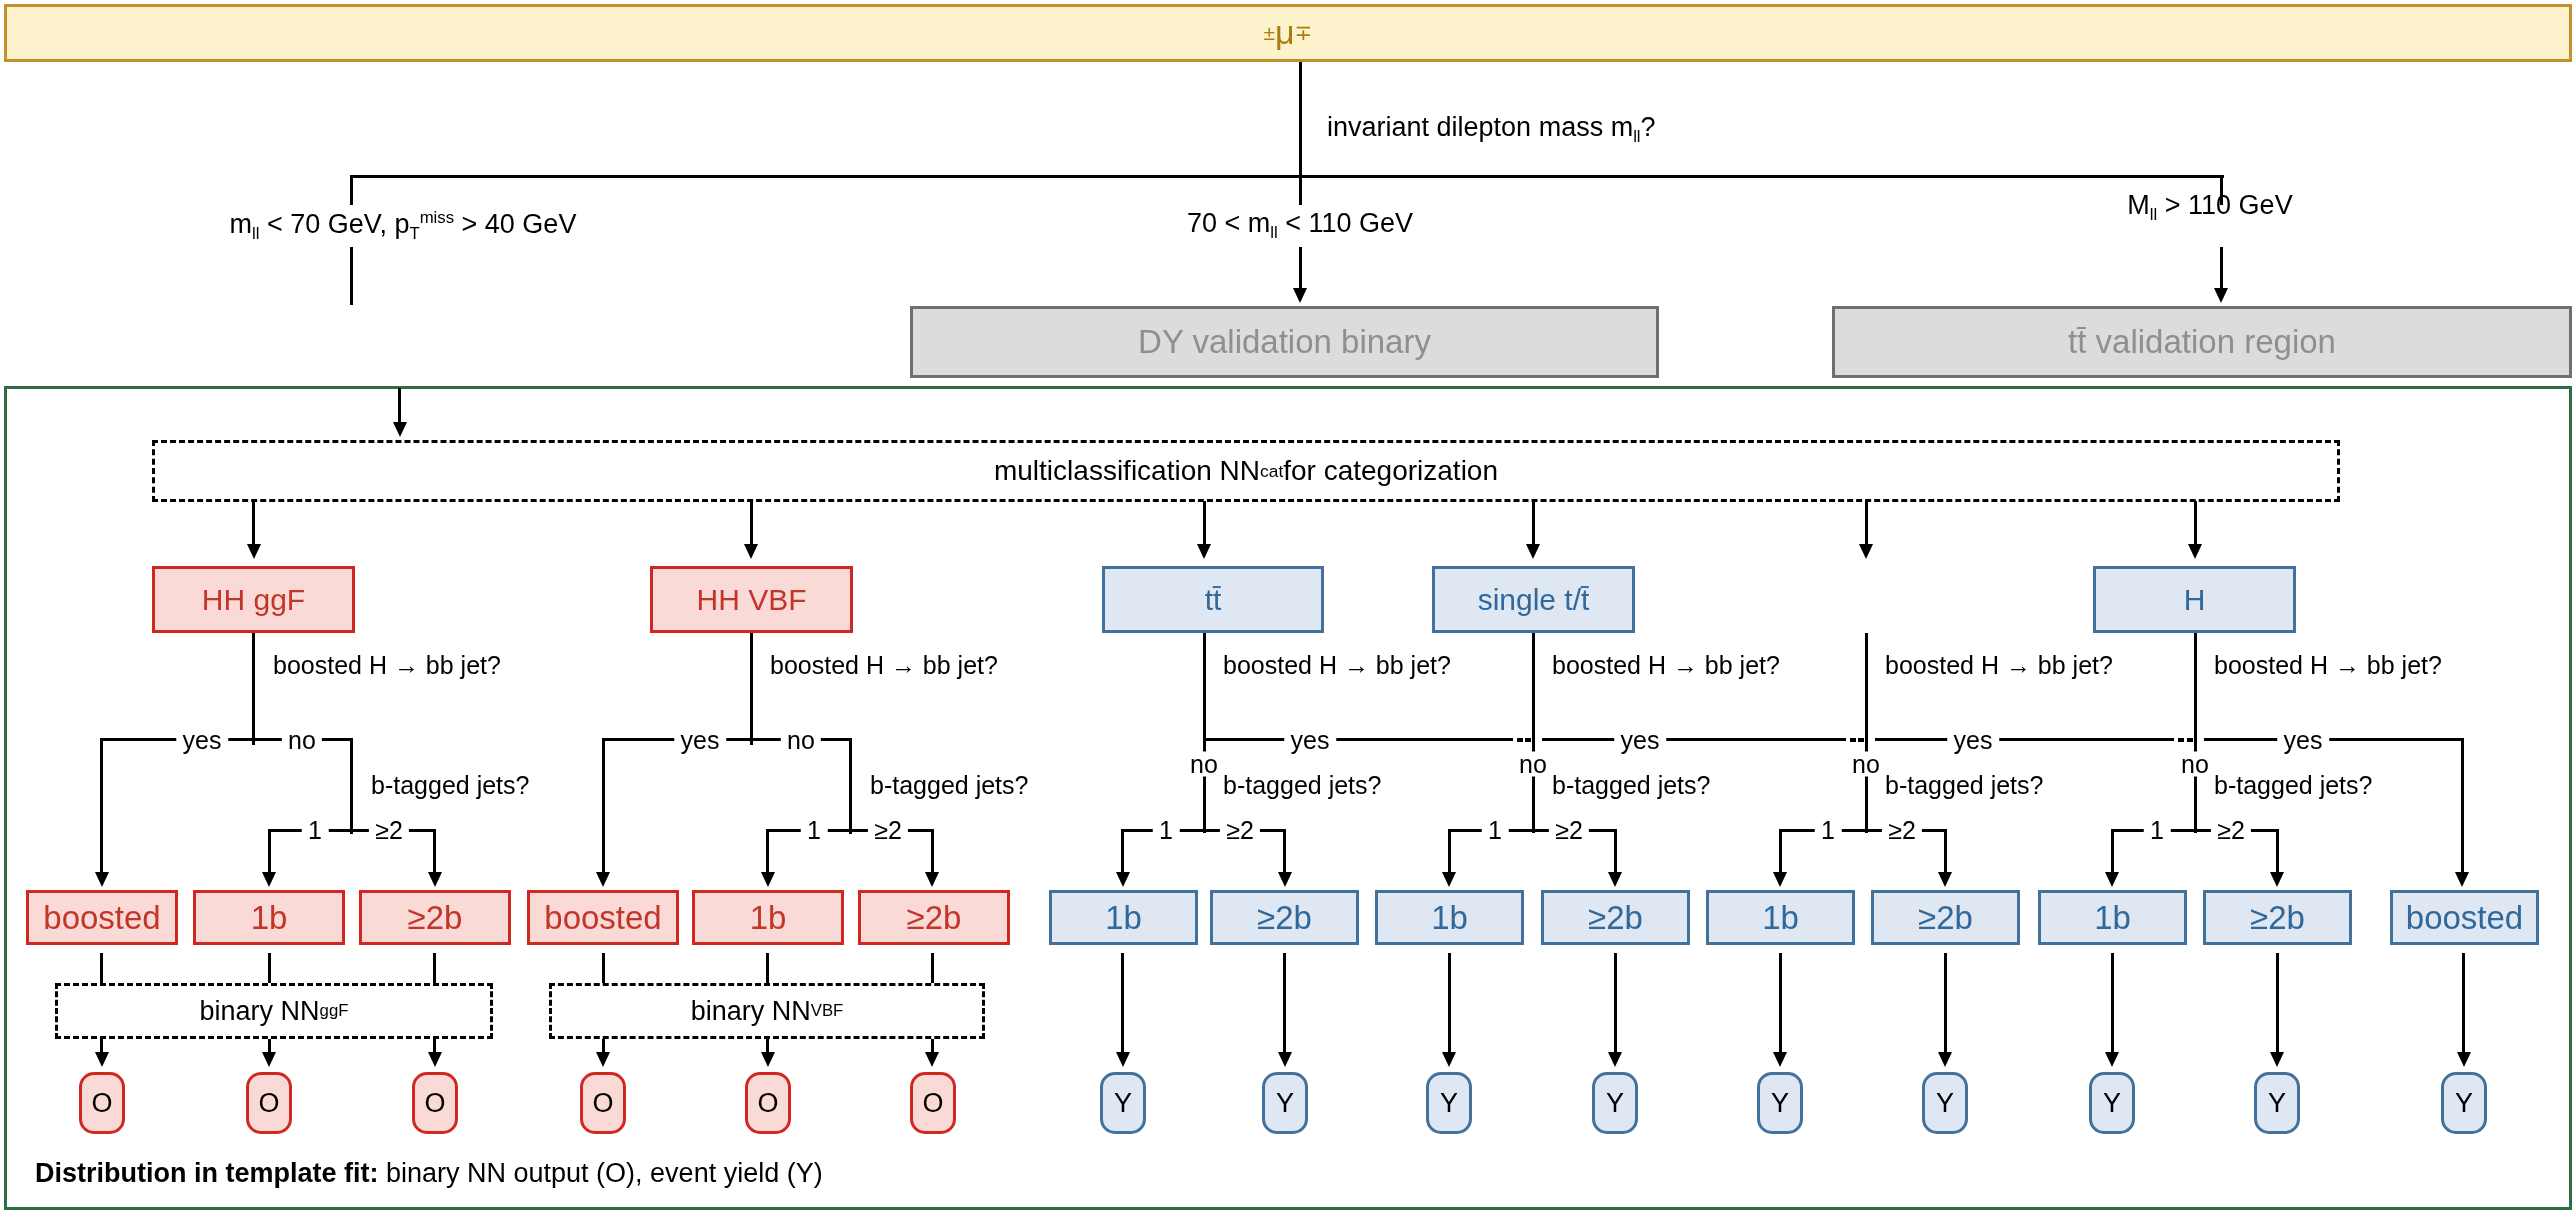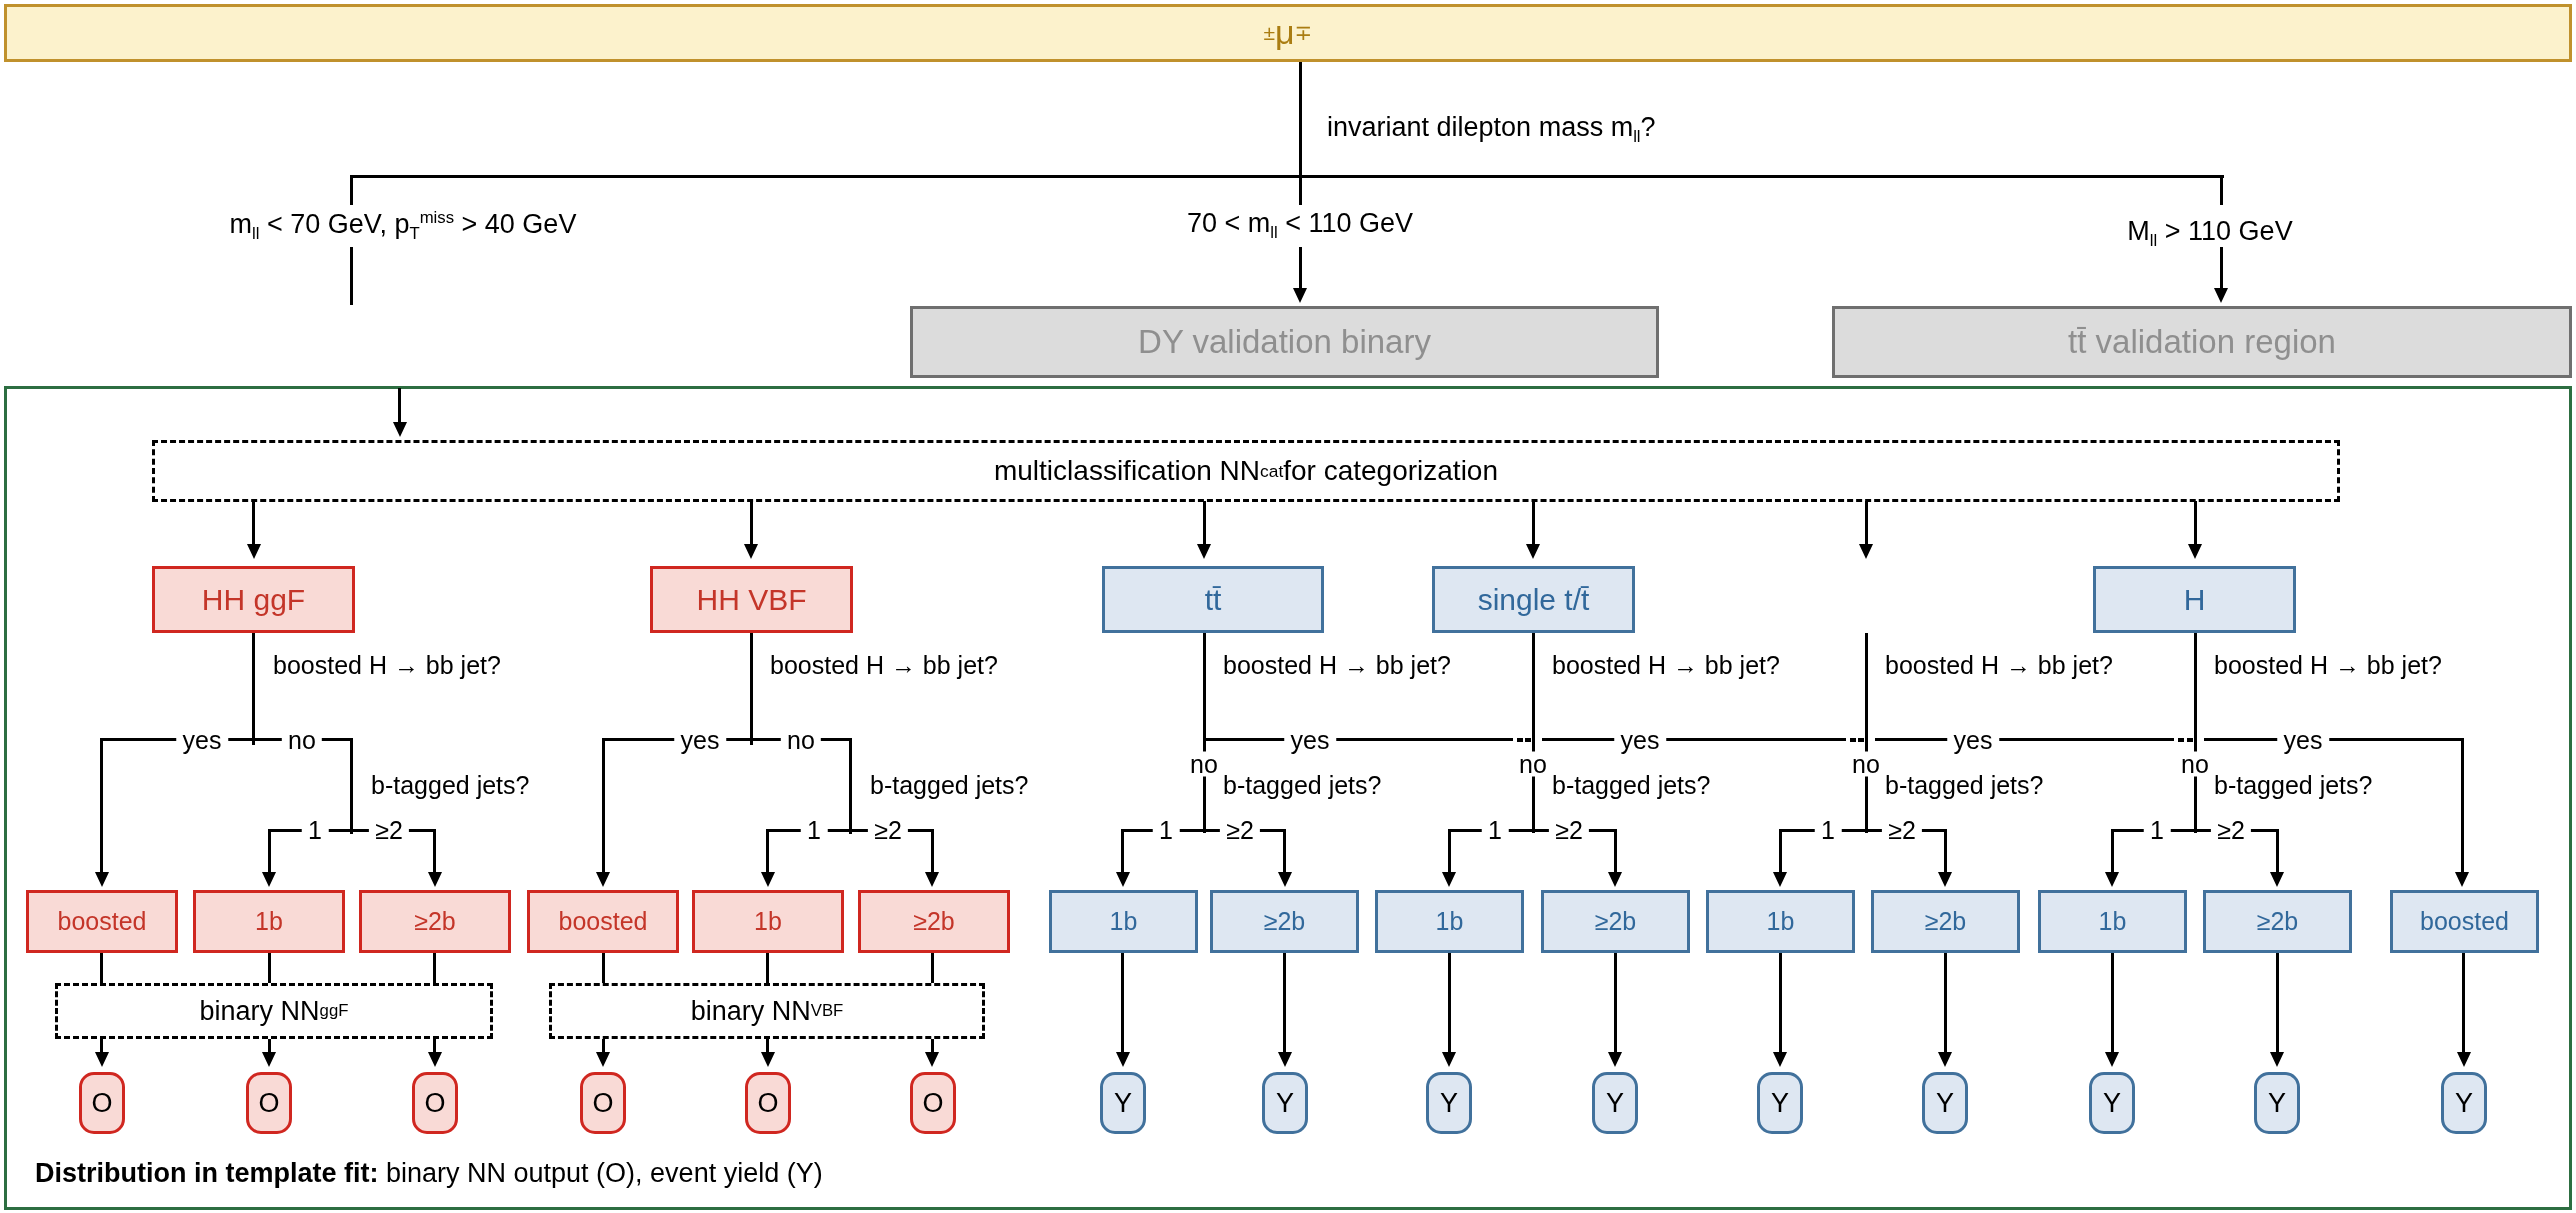--- a/index.html
+++ b/index.html
@@ -8,21 +8,21 @@
   .hl{position:absolute;height:2.5px;background:#000}
   .ah{position:absolute;width:0;height:0;border-left:7px solid transparent;border-right:7px solid transparent;border-top:15px solid #000}
   .dot{position:absolute;width:5.7px;height:3.8px;background:#000}
   .bx{position:absolute;box-sizing:border-box;display:flex;align-items:center;justify-content:center;white-space:nowrap}
   .banner{background:#fcf2cc;border:3.8px solid #c0912c;color:#aa7d12;font-size:34px}
   .greenhdr{background:#dce8d0;border:3.2px solid #2d6e41;color:#2d7045;font-size:33px}
   .grayhdr{background:#dcdcdc;border:3.2px solid #6f6f6f;color:#8f8f8f;font-size:33px}
   .red{background:#f9dad6;border:3.2px solid #d02720;color:#c43529}
   .blue{background:#dee7f2;border:3.2px solid #41719c;color:#31689b}
   .cat{font-size:30px;height:67px;top:566px}
-  .leaf{font-size:25px;height:63px;top:890px}
+  .leaf{font-size:33px;height:55px;top:890px}
   .container{position:absolute;left:3.8px;top:386px;width:2568px;height:824px;border:3.2px solid #2d6e41;box-sizing:border-box}
   .dashbox{position:absolute;border:3.2px dashed #000;box-sizing:border-box;display:flex;align-items:center;justify-content:center;font-size:28px;white-space:nowrap}
   .lbl{position:absolute;transform:translate(-50%,-50%);background:#fff;padding:0 6.3px;font-size:25px;line-height:1;white-space:nowrap}
   .fl{position:absolute;transform:translate(-50%,-50%);font-size:27px;line-height:1.1;white-space:nowrap}
   .q{position:absolute;font-size:25px;line-height:1;white-space:nowrap}
   .out{position:absolute;top:1072px;width:46px;height:62px;border-radius:15px;display:flex;align-items:center;justify-content:center;font-size:27px;color:#000;box-sizing:border-box}
   .out-red{background:#f9dad6;border:3.2px solid #d02720}
   .out-blue{background:#dee7f2;border:3.2px solid #41719c}
   sub{font-size:62%}
   sup{font-size:62%}
@@ -41,21 +41,21 @@
 
   <div class="vl" style="left:1299px;top:62px;height:114px"></div>
   <div class="q" style="left:1327px;top:114px;font-size:27px"><span>invariant dilepton mass m</span><sub>ll</sub><span>?</span></div>
   <div class="hl" style="left:350px;top:175px;width:1874px"></div>
   <div class="vl" style="left:350px;top:178px;height:27px"></div>
   <div class="vl" style="left:1299px;top:178px;height:27px"></div>
   <div class="vl" style="left:2220px;top:178px;height:27px"></div>
 
   <div class="fl" style="left:403px;top:226px"><span>m</span><sub>ll</sub><span> &lt; 70 GeV, p</span><sub>T</sub><sup>miss</sup><span> &gt; 40 GeV</span></div>
   <div class="fl" style="left:1300px;top:226px"><span>70 &lt; m</span><sub>ll</sub><span> &lt; 110 GeV</span></div>
-  <div class="fl" style="left:2210px;top:234px"><span>M</span><sub>ll</sub><span> &gt; 110 GeV</span></div>
+  <div class="fl" style="left:2210px;top:208px"><span>M</span><sub>ll</sub><span> &gt; 110 GeV</span></div>
 
   <div class="vl" style="left:350px;top:247px;height:58px"></div>
   <div class="vl" style="left:1299px;top:247px;height:42px"></div>
   <div class="ah" style="left:1293px;top:288px"></div>
   <div class="vl" style="left:2220px;top:247px;height:42px"></div>
   <div class="ah" style="left:2214px;top:288px"></div>
 
   <div class="container"></div>
   <div class="bx grayhdr" style="left:910px;top:306px;width:749px;height:72px">
       <span>DY validation binary</span>

